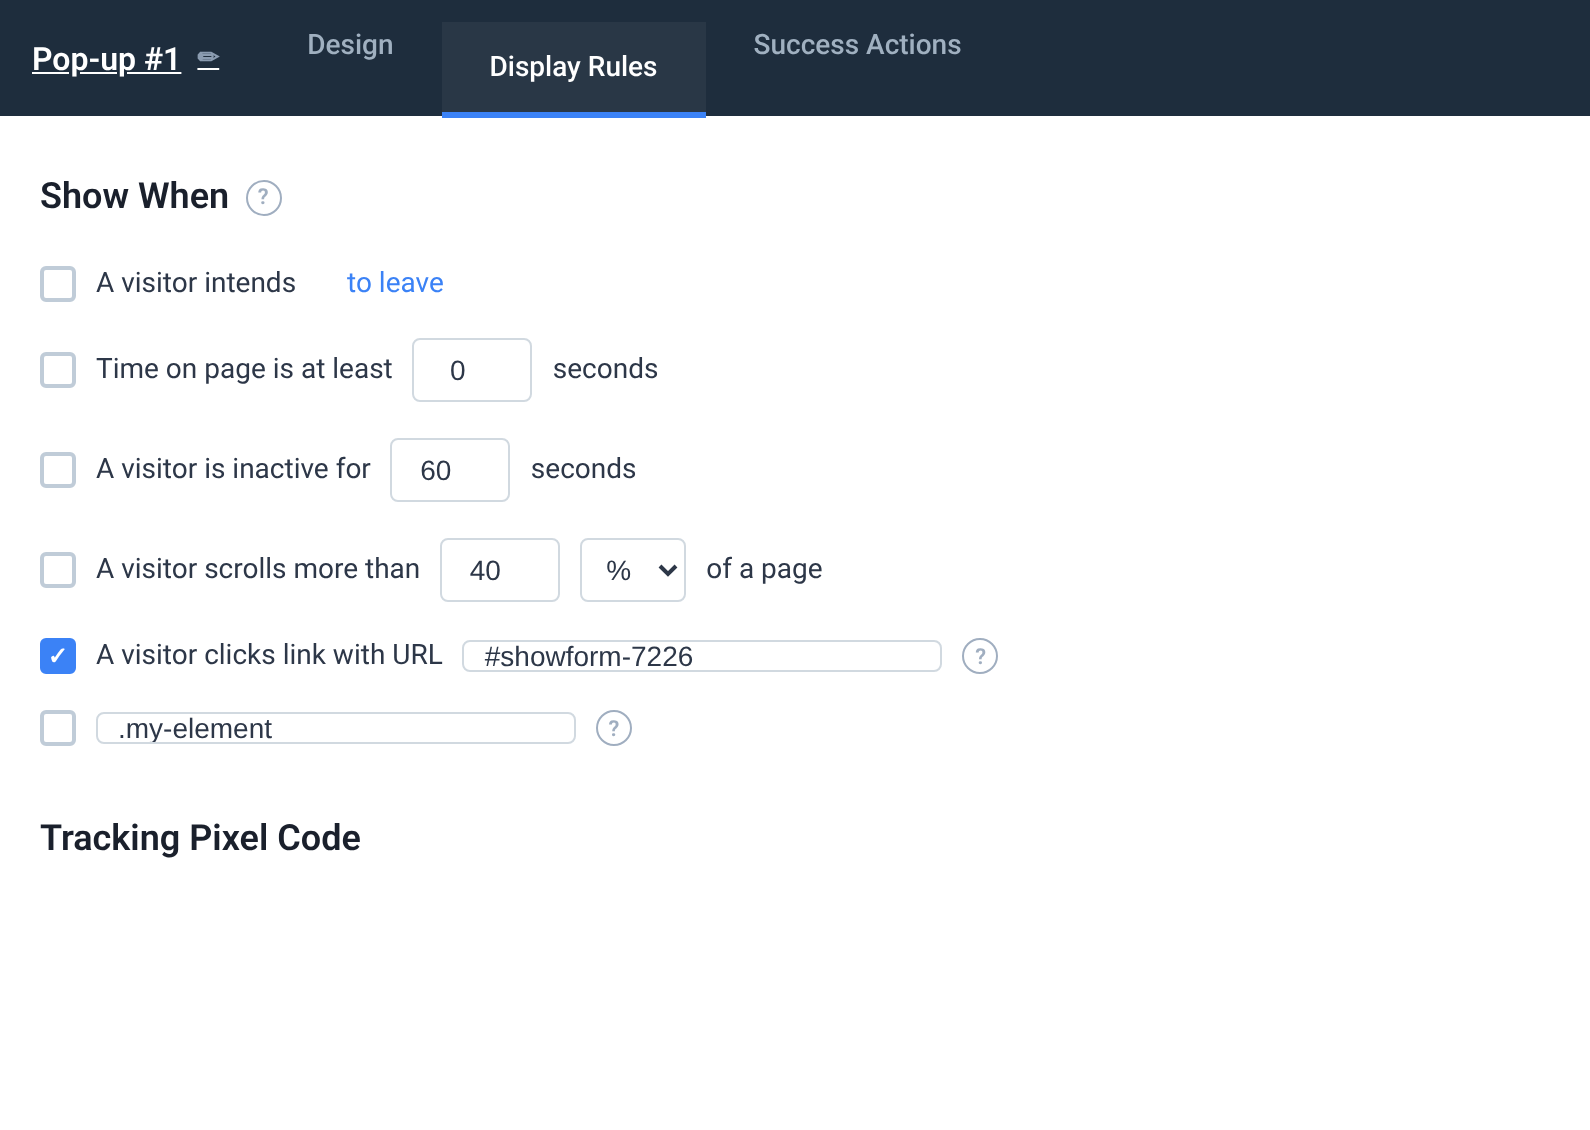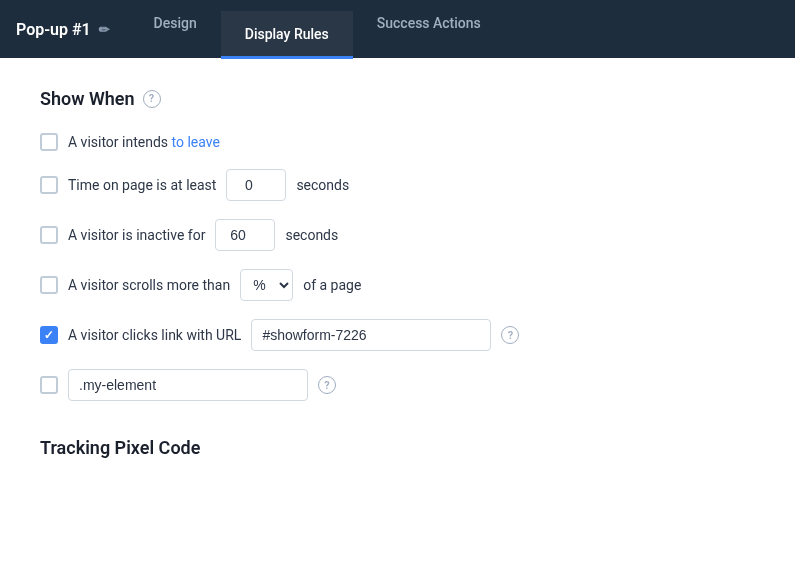--- a/index.html
+++ b/index.html
@@ -15,20 +15,21 @@
       gap: 0;
     }
     .header-title {
       color: #fff;
       font-size: 16px;
       font-weight: 600;
       display: flex;
       align-items: center;
       gap: 8px;
       padding-right: 20px;
+      text-decoration: underline;
     }
     .edit-icon {
       color: #8a9bb0;
       font-size: 13px;
       cursor: pointer;
     }
     .nav-tab {
       color: #a0b0c0;
       font-size: 14px;
       font-weight: 500;
@@ -42,21 +43,21 @@
     }
     .nav-tab.active {
       color: #fff;
       border-bottom: 3px solid #3b82f6;
       background: rgba(255,255,255,0.05);
       margin-top: 11px;
     }
 
     
     .content {
-      padding: 30px 40px;
+      padding: 30px 20px;
       background: #fff;
     }
 
     
     .section-title {
       font-size: 18px;
       font-weight: 600;
       color: #1a202c;
       margin-bottom: 24px;
       display: flex;
@@ -110,38 +111,39 @@
       font-weight: 700;
     }
 
     
     .rule-label {
       color: #2d3748;
       font-size: 14px;
     }
     .rule-label .highlight {
       color: #3b82f6;
+      margin-left: 22px;
     }
 
     
     .num-input {
       width: 60px;
       height: 32px;
       border: 1px solid #d1d9e0;
       border-radius: 4px;
       text-align: center;
       font-size: 14px;
       color: #2d3748;
       padding: 0 6px;
       outline: none;
     }
 
     
     .text-input {
-      height: 32px;
+      height: 16px;
       border: 1px solid #d1d9e0;
       border-radius: 4px;
       font-size: 14px;
       color: #2d3748;
       padding: 0 10px;
       outline: none;
     }
     .text-input.url-input { width: 240px; }
     .text-input.selector-input { width: 240px; }
 
@@ -239,20 +241,21 @@
   <div class="rule-row">
     <div class="checkbox-wrap"></div>
     <span class="rule-label">A visitor is inactive for</span>
     <input type="number" class="num-input" value="60" style="">
     <span class="rule-label">seconds</span>
   </div>
 
   <div class="rule-row">
     <div class="checkbox-wrap"></div>
     <span class="rule-label">A visitor scrolls more than</span>
+    <input type="number" class="num-input" value="40" style="">
     <select class="percent-select">
       <option>%</option>
       <option>px</option>
     </select>
     <span class="rule-label">of a page</span>
   </div>
 
   <div class="rule-row">
     <div class="checkbox-wrap checked"></div>
     <span class="rule-label">A visitor clicks link with URL</span>

